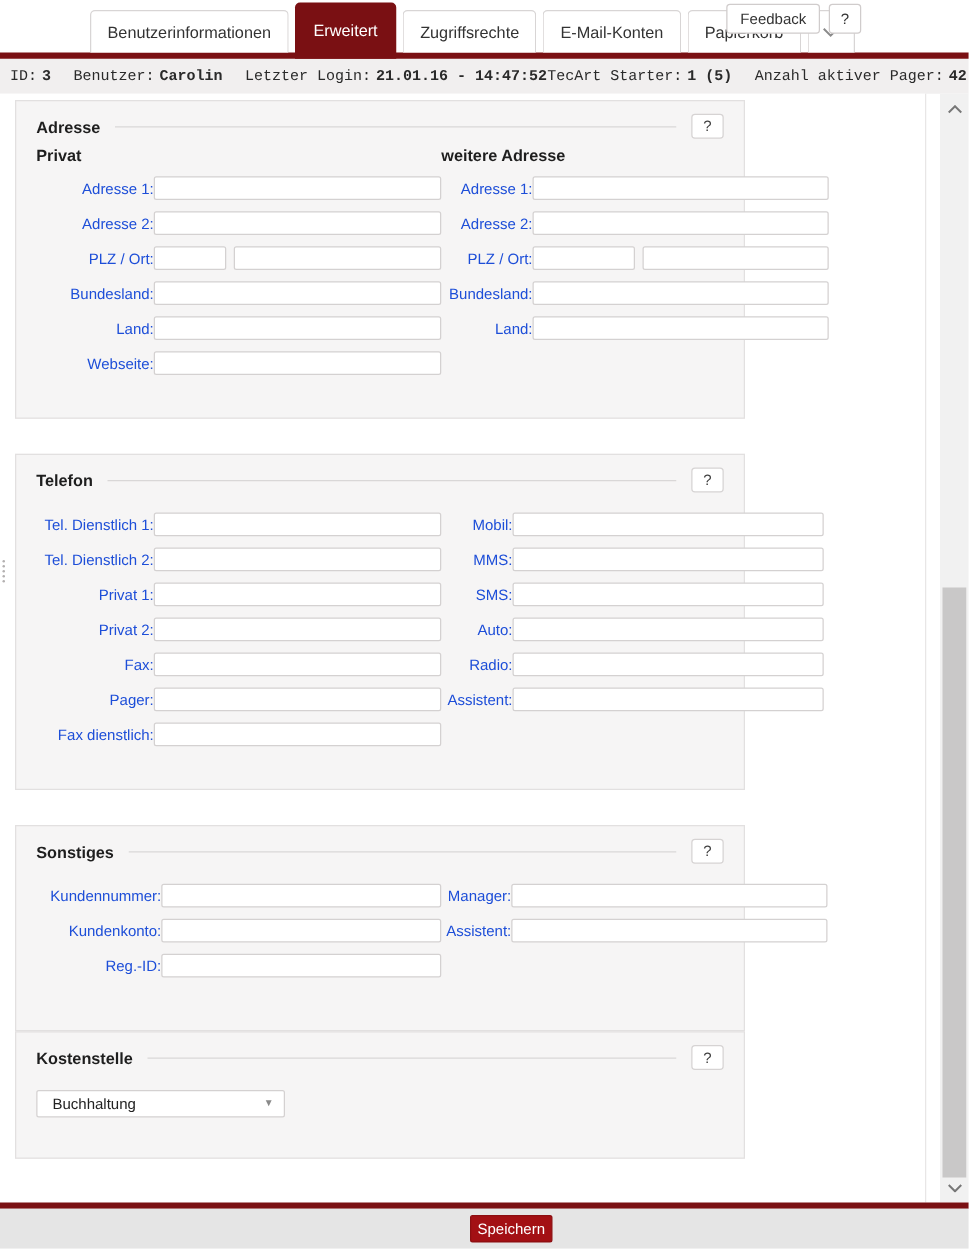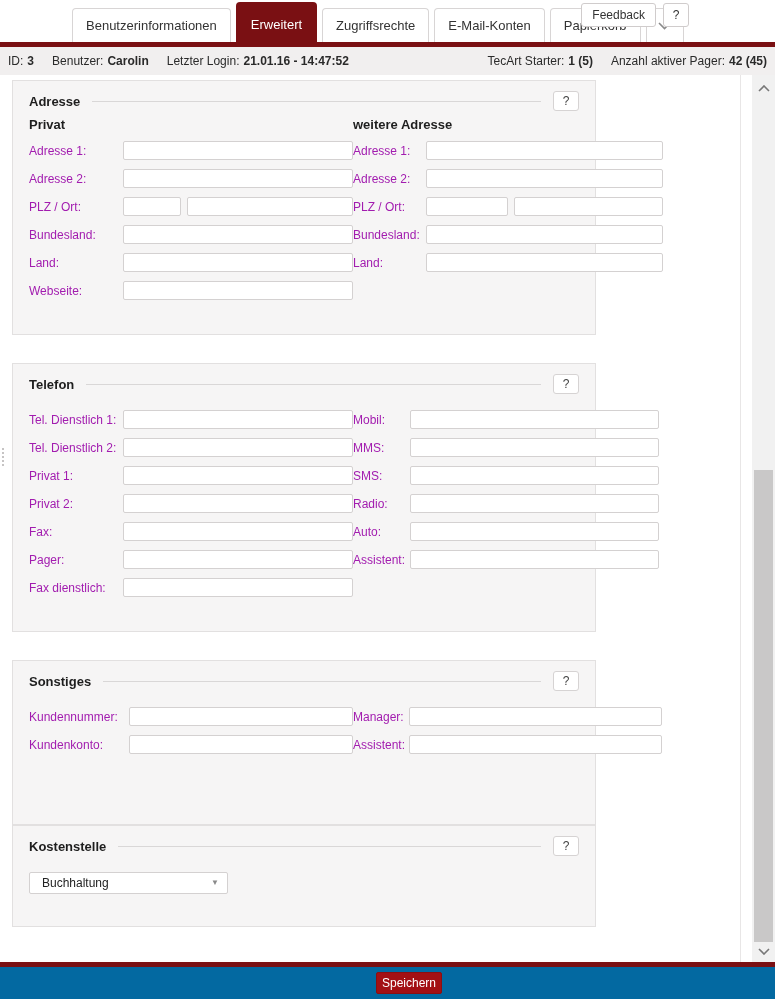--- a/index.html
+++ b/index.html
@@ -35,21 +35,21 @@
     box-sizing:border-box;height:24px;background:#fff;border:1px solid #d0cccc;border-radius:3px;
     padding:0 10px;font-size:12px;color:#333;display:flex;align-items:center;font-family:inherit;
   }
   .chip.help{width:26px;justify-content:center;padding:0;}
   
   .statusbar{
     position:absolute;top:47px;left:0;width:775px;height:28px;background:#f1efef;
     display:flex;align-items:center;justify-content:space-between;
     font-size:12px;color:#2a2a2a;padding:0 8px;box-sizing:border-box;
   }
-  .sb-group{display:flex;gap:18px;white-space:nowrap;}
+  .sb-group{display:flex;gap:18px;white-space:nowrap;font-family:Liberation Mono, monospace;}
   .sb-item .v{font-weight:bold;margin-left:4px;}
   
   .content{position:absolute;top:75px;left:0;width:740px;height:887px;background:#fff;}
   .panel{
     box-sizing:border-box;width:584px;margin-left:12px;background:var(--panel-bg);
     border:1px solid var(--panel-border);padding:10px 16px;position:relative;
   }
   #panel-adresse{margin-top:5px;height:255px;}
   #panel-telefon{margin-top:28px;height:269px;}
   #panel-sonstiges{margin-top:28px;height:165px;}
@@ -60,21 +60,21 @@
   .help-btn{
     box-sizing:border-box;width:26px;height:20px;background:#fff;border:1px solid #d6d3d3;
     border-radius:3px;font-size:12px;color:#444;font-family:inherit;cursor:default;
   }
   .cols{display:flex;}
   .cols.no-head{margin-top:16px;}
   .col-left{width:357px;}
   .col-right{flex:1;}
   .col-heading{font-weight:bold;font-size:13px;color:#1e1e1e;margin:6px 0 8px;height:16px;}
   .frow{display:flex;align-items:center;height:19px;margin-bottom:9px;}
-  .flabel{font-size:12px;color:#a21caf;white-space:nowrap;flex:none;}
+  .flabel{font-size:12px;color:#1d4ed8;white-space:nowrap;flex:none;text-align:right;}
   input.fin{
     box-sizing:border-box;height:19px;border:1px solid var(--input-border);border-radius:2px;
     background:#fff;padding:0 6px;font:12px "Liberation Sans",sans-serif;color:#222;flex:none;
   }
   .in-b{margin-left:6px;}
   
   .c-adr-l .flabel{width:94px;}  .c-adr-l .in-main{width:230px;} .c-adr-l .in-a{width:58px;} .c-adr-l .in-b{width:166px;}
   .c-adr-r .flabel{width:73px;}  .c-adr-r .in-main{width:237px;} .c-adr-r .in-a{width:82px;} .c-adr-r .in-b{width:149px;}
   .c-tel-l .flabel{width:94px;}  .c-tel-l .in-main{width:230px;}
   .c-tel-r .flabel{width:57px;}  .c-tel-r .in-main{width:249px;}
@@ -93,21 +93,21 @@
   .scroll-btn{position:absolute;left:0;width:23px;height:16px;display:flex;align-items:center;justify-content:center;color:#777;}
   .scroll-up{top:4px;}
   .scroll-down{bottom:4px;}
   .thumb{position:absolute;left:2px;width:19px;top:395px;height:472px;background:#c9c8c8;}
   
   .grip{position:absolute;left:2px;top:448px;display:flex;flex-direction:column;gap:2px;}
   .grip i{width:2px;height:2px;background:#b3b0b0;border-radius:50%;}
   
   .bottombar{position:absolute;bottom:0;left:0;width:775px;height:37px;}
   .bottom-red{height:5px;background:var(--maroon);}
-  .footer{position:relative;height:32px;background:#0369a1;}
+  .footer{position:relative;height:32px;background:#e5e5e5;}
   .save-btn{
     position:absolute;left:376px;top:5px;width:66px;height:22px;
     background:var(--save-red);color:#fff;border:1px solid #8c0e11;border-radius:2px;
     font:12px "Liberation Sans",sans-serif;cursor:default;
   }
 </style>
 </head>
 <body>
 
 <div class="topbar">
@@ -260,25 +260,25 @@
             </div>
             <div class="frow">
               <label class="flabel">MMS:</label>
               <input type="text" class="fin in-main" style="">
             </div>
             <div class="frow">
               <label class="flabel">SMS:</label>
               <input type="text" class="fin in-main" style="">
             </div>
             <div class="frow">
+              <label class="flabel">Auto:</label>
+              <input type="text" class="fin in-main" style="">
+            </div>
+            <div class="frow">
               <label class="flabel">Radio:</label>
-              <input type="text" class="fin in-main" style="">
-            </div>
-            <div class="frow">
-              <label class="flabel">Auto:</label>
               <input type="text" class="fin in-main" style="">
             </div>
             <div class="frow">
               <label class="flabel">Assistent:</label>
               <input type="text" class="fin in-main" style="">
             </div>
           </div>
         </div>
     </div>
   </section>
@@ -291,20 +291,24 @@
     </div>
     <div class="cols no-head">
       <div class="col-left c-son-l">
           <div>
             <div class="frow">
               <label class="flabel">Kundennummer:</label>
               <input type="text" class="fin in-main" style="">
             </div>
             <div class="frow">
               <label class="flabel">Kundenkonto:</label>
+              <input type="text" class="fin in-main" style="">
+            </div>
+            <div class="frow">
+              <label class="flabel">Reg.-ID:</label>
               <input type="text" class="fin in-main" style="">
             </div>
           </div>
         </div>
       <div class="col-right c-son-r">
           <div>
             <div class="frow">
               <label class="flabel">Manager:</label>
               <input type="text" class="fin in-main" style="">
             </div>

